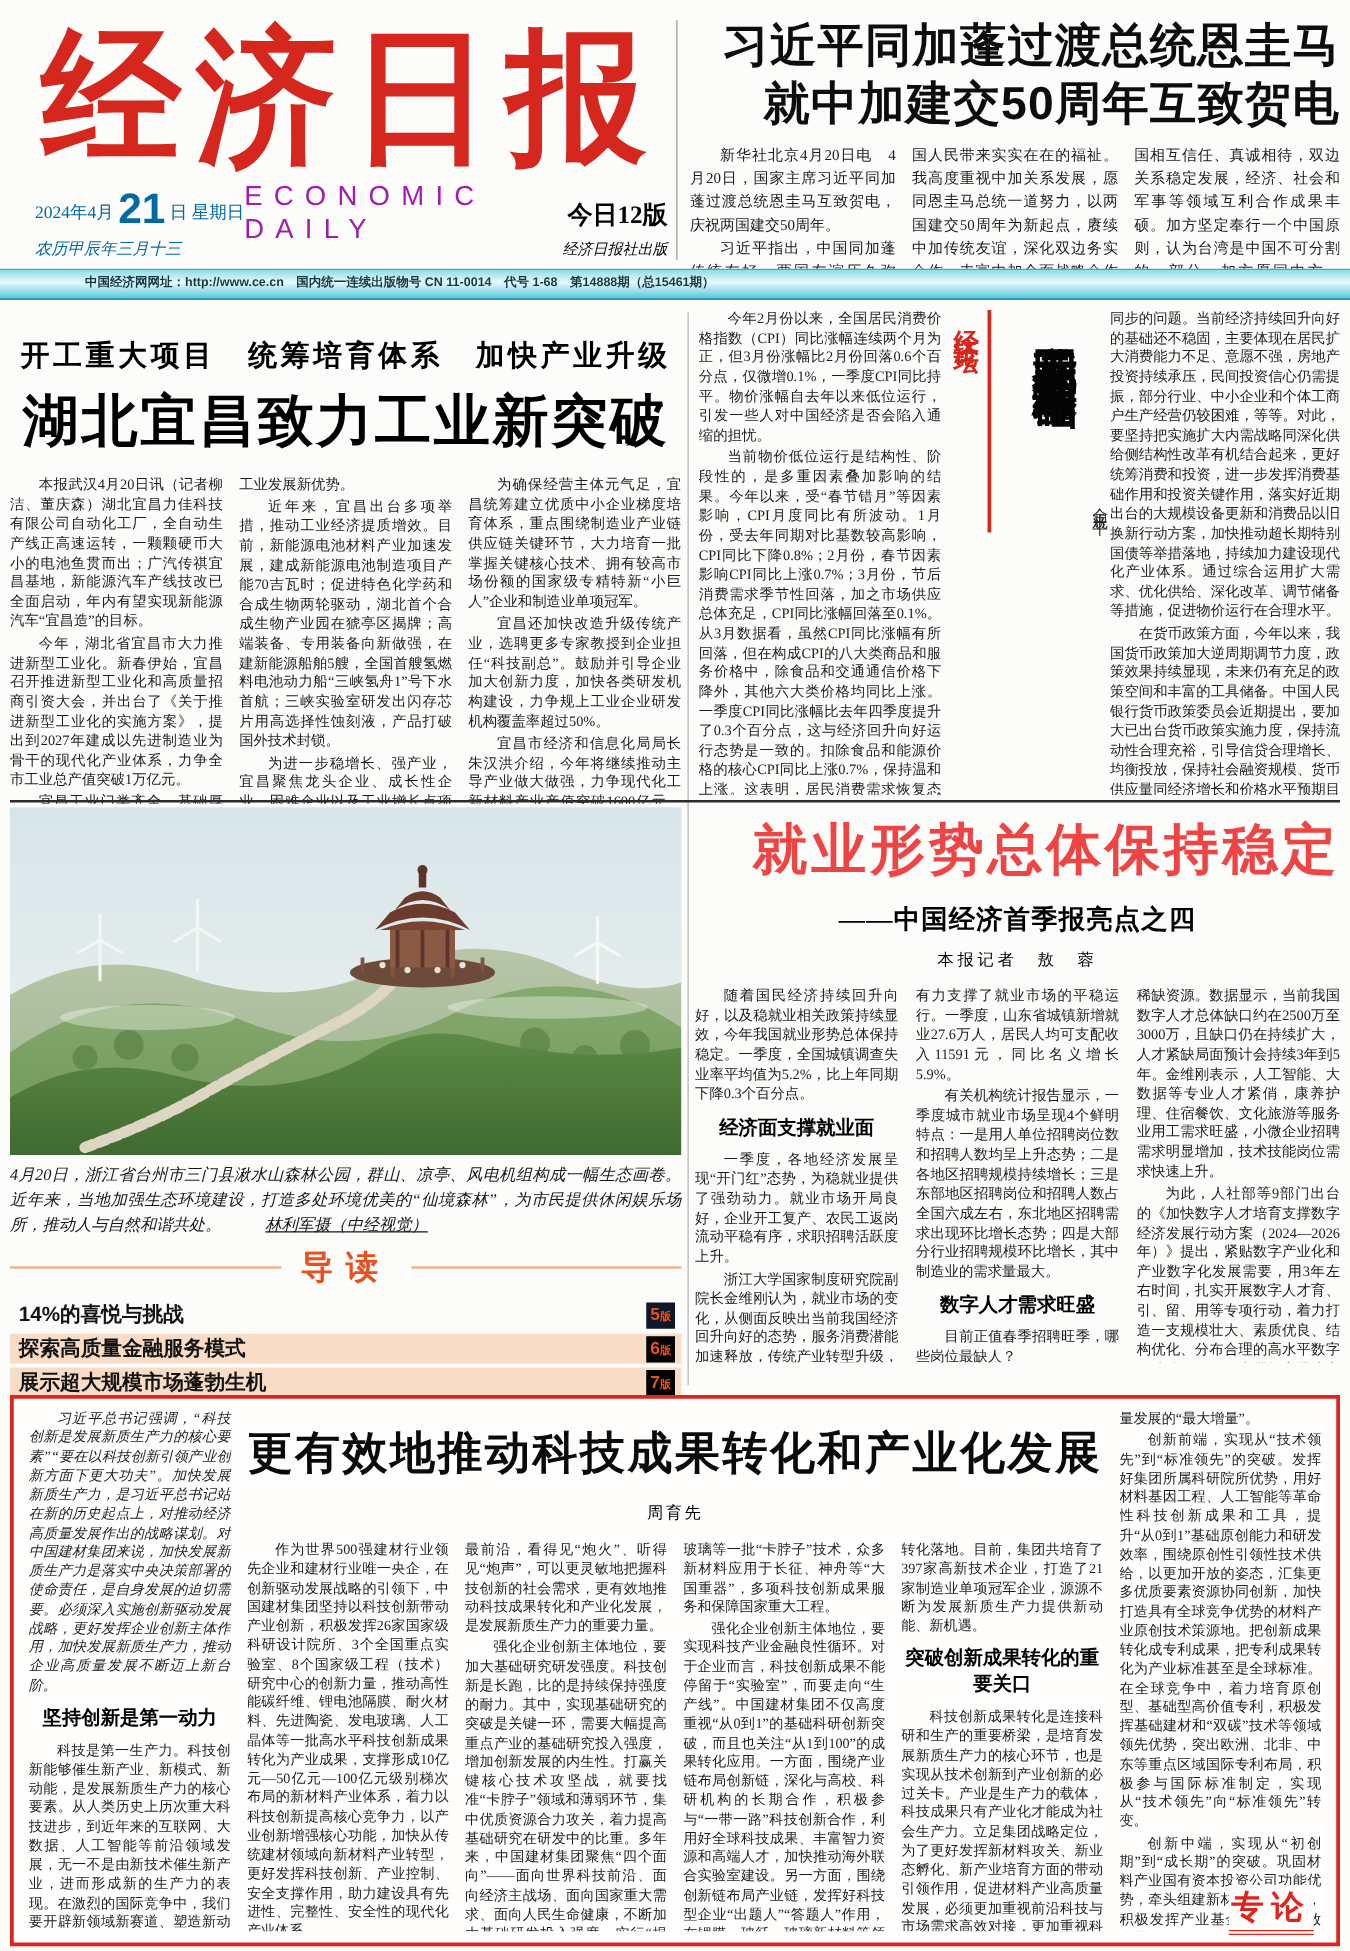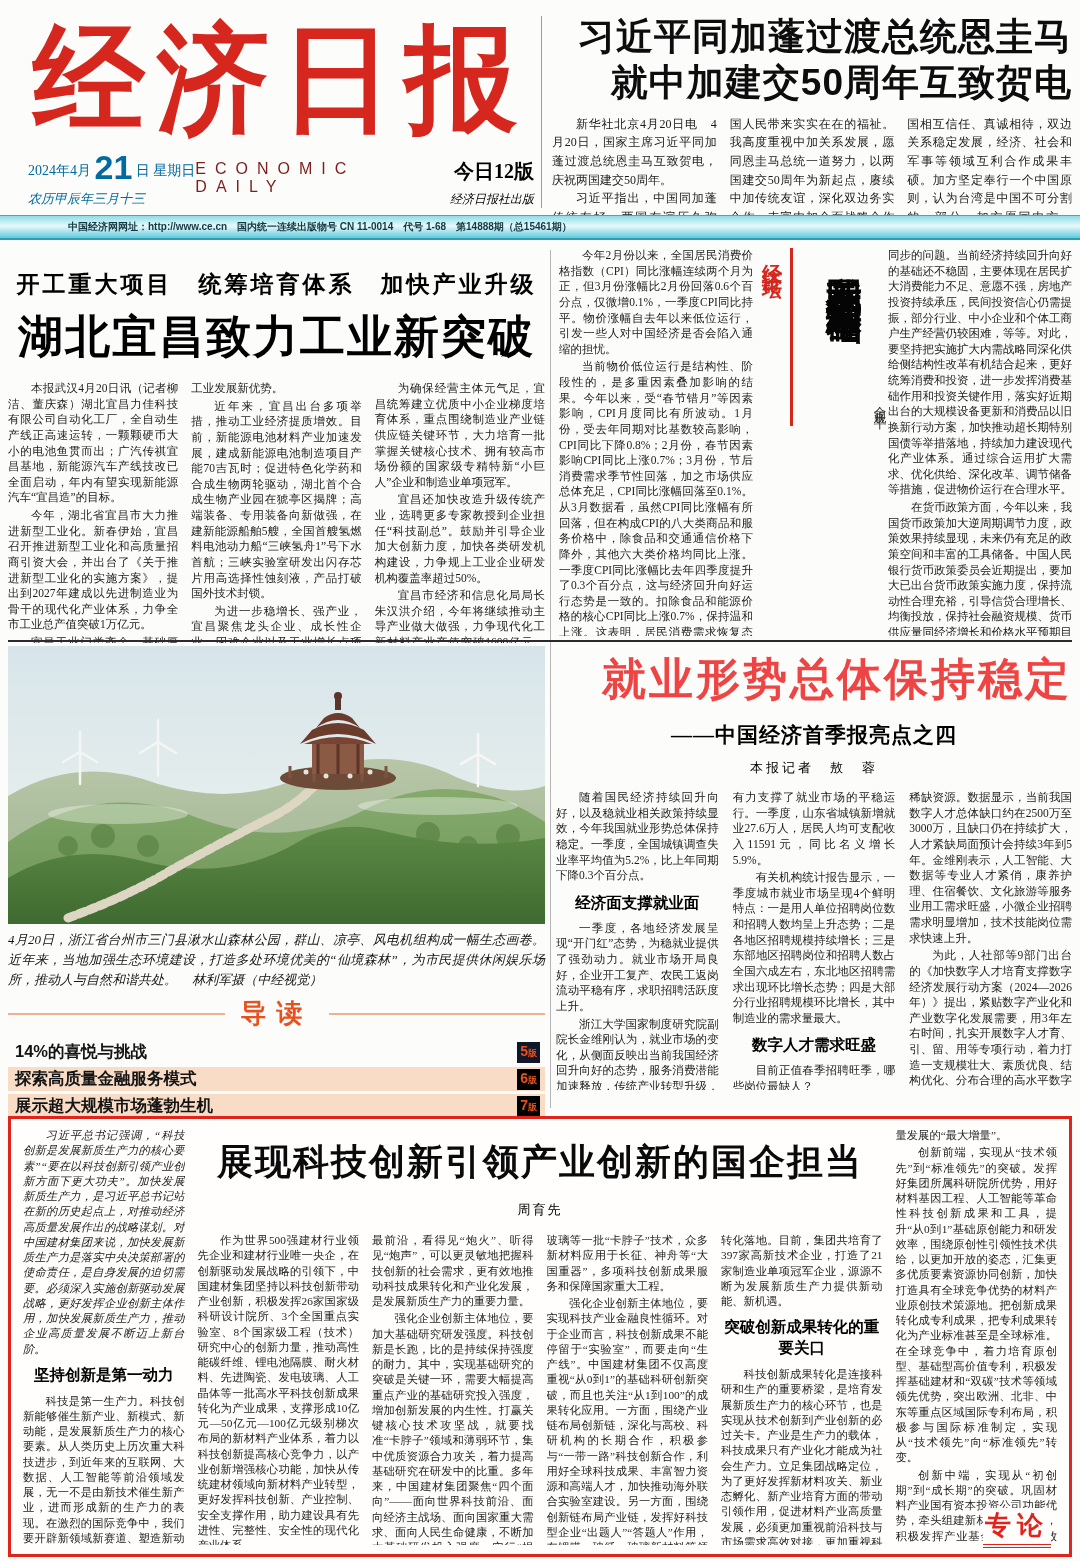--- a/index.html
+++ b/index.html
@@ -7,21 +7,21 @@
   body { width:1080px; height:1561px; background:#e8e6e1; font-family:"Liberation Serif","DejaVu Serif",serif; }
   .page { position:relative; width:1080px; height:1561px; background:#fcfcfa; overflow:hidden; }
 
   
   .masthead { position:absolute; left:28px; top:6px; width:506px; height:206px; }
   .mh-title { font-family:"DejaVu Serif","Liberation Serif",serif; font-weight:900; font-size:112px; line-height:1.28; color:#d5271e; text-align:center; letter-spacing:12px; transform:scaleY(1.04); }
   .mh-row { position:absolute; left:0; right:0; bottom:4px; display:flex; justify-content:space-between; align-items:flex-end; }
   .mh-date { font-size:14px; color:#0369a1; white-space:nowrap; }
   .mh-date .big { font-family:"Liberation Sans",sans-serif; font-size:34px; font-weight:700; vertical-align:-4px; }
   .mh-lunar { font-size:13px; font-style:italic; margin-top:3px; }
-  .mh-english { font-family:"Liberation Sans","DejaVu Sans",sans-serif; font-size:16px; letter-spacing:9px; color:#7f1d1d; padding-bottom:12px; }
+  .mh-english { font-family:"Liberation Sans","DejaVu Sans",sans-serif; font-size:22px; letter-spacing:9px; color:#a21caf; padding-bottom:12px; }
   .mh-issue { text-align:right; white-space:nowrap; }
   .mh-edition { font-size:20px; font-weight:700; }
   .mh-publisher { font-size:12px; font-style:italic; margin-top:6px; }
 
   .vrule-top { position:absolute; left:541px; top:16px; height:192px; border-left:1px solid #9a9a9a; }
 
   
   .top-story { position:absolute; left:552px; top:14px; width:520px; height:198px; }
   .ts-head { font-family:"Liberation Sans","DejaVu Sans",sans-serif; font-weight:900; font-size:37px; line-height:1.24; text-align:right; color:#0d0d0d; letter-spacing:1px; }
   .ts-body { margin-top:9px; display:flex; gap:13px; height:100px; overflow:hidden; }
@@ -53,21 +53,21 @@
   .fr-labelwrap { width:32px; margin-left:7px; display:flex; justify-content:center; }
   .fr-label { writing-mode:vertical-rl; text-orientation:upright; color:#d5271e; font-family:"Liberation Sans","DejaVu Sans",sans-serif; font-weight:900; font-size:20px; letter-spacing:5px; border-right:3px solid #d5271e; padding-right:3px; height:178px; }
   .fr-vhead { writing-mode:vertical-rl; text-orientation:upright; font-weight:900; font-size:36px; line-height:1; letter-spacing:3px; height:386px; width:66px; margin:0 4px; color:#050505; }
   .fr-author { writing-mode:vertical-rl; text-orientation:upright; width:22px; font-size:12.5px; letter-spacing:6px; padding-top:148px; color:#222; }
   .fr-c2 { flex:1; }
 
   
   .photo { position:absolute; left:8px; top:646px; width:537px; height:278px; background:#cfe0e6; }
   .photo svg { display:block; }
   .caption { position:absolute; left:8px; top:930px; width:537px; height:58px; font-size:13px; font-style:italic; line-height:1.55; text-align:justify; color:#161616; }
-  .caption .credit { margin-left:12px; white-space:nowrap; }
+  .caption .credit { margin-left:32px; white-space:nowrap;text-decoration:underline; }
 
   
   .daodu { position:absolute; left:8px; top:994px; width:537px; height:114px; border-bottom:1px solid #c9c9c9; padding-top:2px; }
   .dd-titlerow { display:flex; align-items:center; gap:16px; }
   .dd-line { flex:1; height:2px; background:#eeb28c; }
   .dd-title { font-family:"Liberation Sans","DejaVu Sans",sans-serif; font-weight:900; font-size:26px; letter-spacing:10px; color:#e8501e; }
   .dd-grid { margin-top:9px; display:grid; grid-template-columns:1fr; column-gap:12px; row-gap:3px; }
   .dd-item { display:flex; justify-content:space-between; align-items:center; height:24px; padding:0 5px 0 7px; font-family:"Liberation Sans","DejaVu Sans",sans-serif; font-weight:700; font-size:16.5px; color:#141414; cursor:pointer; }
   .dd-item.hl { background:#f8dcc6; }
   .dd-page { color:#e8501e; background:#0f172a; font-size:14px; font-weight:700; padding:0 3px; line-height:19px; }
@@ -342,21 +342,21 @@
 
   <div class="special">
     <div class="sp-grid">
       <div class="sp-col sp-c1">
         <p class="sp-intro">习近平总书记强调，“科技创新是发展新质生产力的核心要素”“要在以科技创新引领产业创新方面下更大功夫”。加快发展新质生产力，是习近平总书记站在新的历史起点上，对推动经济高质量发展作出的战略谋划。对中国建材集团来说，加快发展新质生产力是落实中央决策部署的使命责任，是自身发展的迫切需要。必须深入实施创新驱动发展战略，更好发挥企业创新主体作用，加快发展新质生产力，推动企业高质量发展不断迈上新台阶。</p>
         <div class="subhead">坚持创新是第一动力</div>
         <p>科技是第一生产力。科技创新能够催生新产业、新模式、新动能，是发展新质生产力的核心要素。从人类历史上历次重大科技进步，到近年来的互联网、大数据、人工智能等前沿领域发展，无一不是由新技术催生新产业，进而形成新的生产力的表现。在激烈的国际竞争中，我们要开辟新领域新赛道、塑造新动能新优势，从根本上说，还是要依靠科技创新。</p>
 
       </div>
       <div class="sp-headwrap">
-        <div class="sp-head">展现科技创新引领产业创新的国企担当</div>
+        <div class="sp-head">更有效地推动科技成果转化和产业化发展</div>
         <div class="sp-byline">周育先</div>
       </div>
       <div class="sp-col sp-c2">
         <p>作为世界500强建材行业领先企业和建材行业唯一央企，在创新驱动发展战略的引领下，中国建材集团坚持以科技创新带动产业创新，积极发挥26家国家级科研设计院所、3个全国重点实验室、8个国家级工程（技术）研究中心的创新力量，推动高性能碳纤维、锂电池隔膜、耐火材料、先进陶瓷、发电玻璃、人工晶体等一批高水平科技创新成果转化为产业成果，支撑形成10亿元—50亿元—100亿元级别梯次布局的新材料产业体系，着力以科技创新提高核心竞争力，以产业创新增强核心功能，加快从传统建材领域向新材料产业转型，更好发挥科技创新、产业控制、安全支撑作用，助力建设具有先进性、完整性、安全性的现代化产业体系。</p>
 
       </div>
       <div class="sp-col sp-c3">
         <p class="cont">最前沿，看得见“炮火”、听得见“炮声”，可以更灵敏地把握科技创新的社会需求，更有效地推动科技成果转化和产业化发展，是发展新质生产力的重要力量。</p>
         <p>强化企业创新主体地位，要加大基础研究研发强度。科技创新是长跑，比的是持续保持强度的耐力。其中，实现基础研究的突破是关键一环，需要大幅提高重点产业的基础研究投入强度，增加创新发展的内生性。打赢关键核心技术攻坚战，就要找准“卡脖子”领域和薄弱环节，集中优质资源合力攻关，着力提高基础研究在研发中的比重。多年来，中国建材集团聚焦“四个面向”——面向世界科技前沿、面向经济主战场、面向国家重大需求、面向人民生命健康，不断加大基础研发投入强度，实行“揭榜挂帅”制度，全力推动关键核心技术攻关。2016年至2023年，研发经费投入年均100亿元以上，复合增长率达到12.3%。近两年，新增核心发明专利307项，成功攻克大飞机碳纤维复材、大尺寸红外光学材料、高效发电</p>
       </div>

